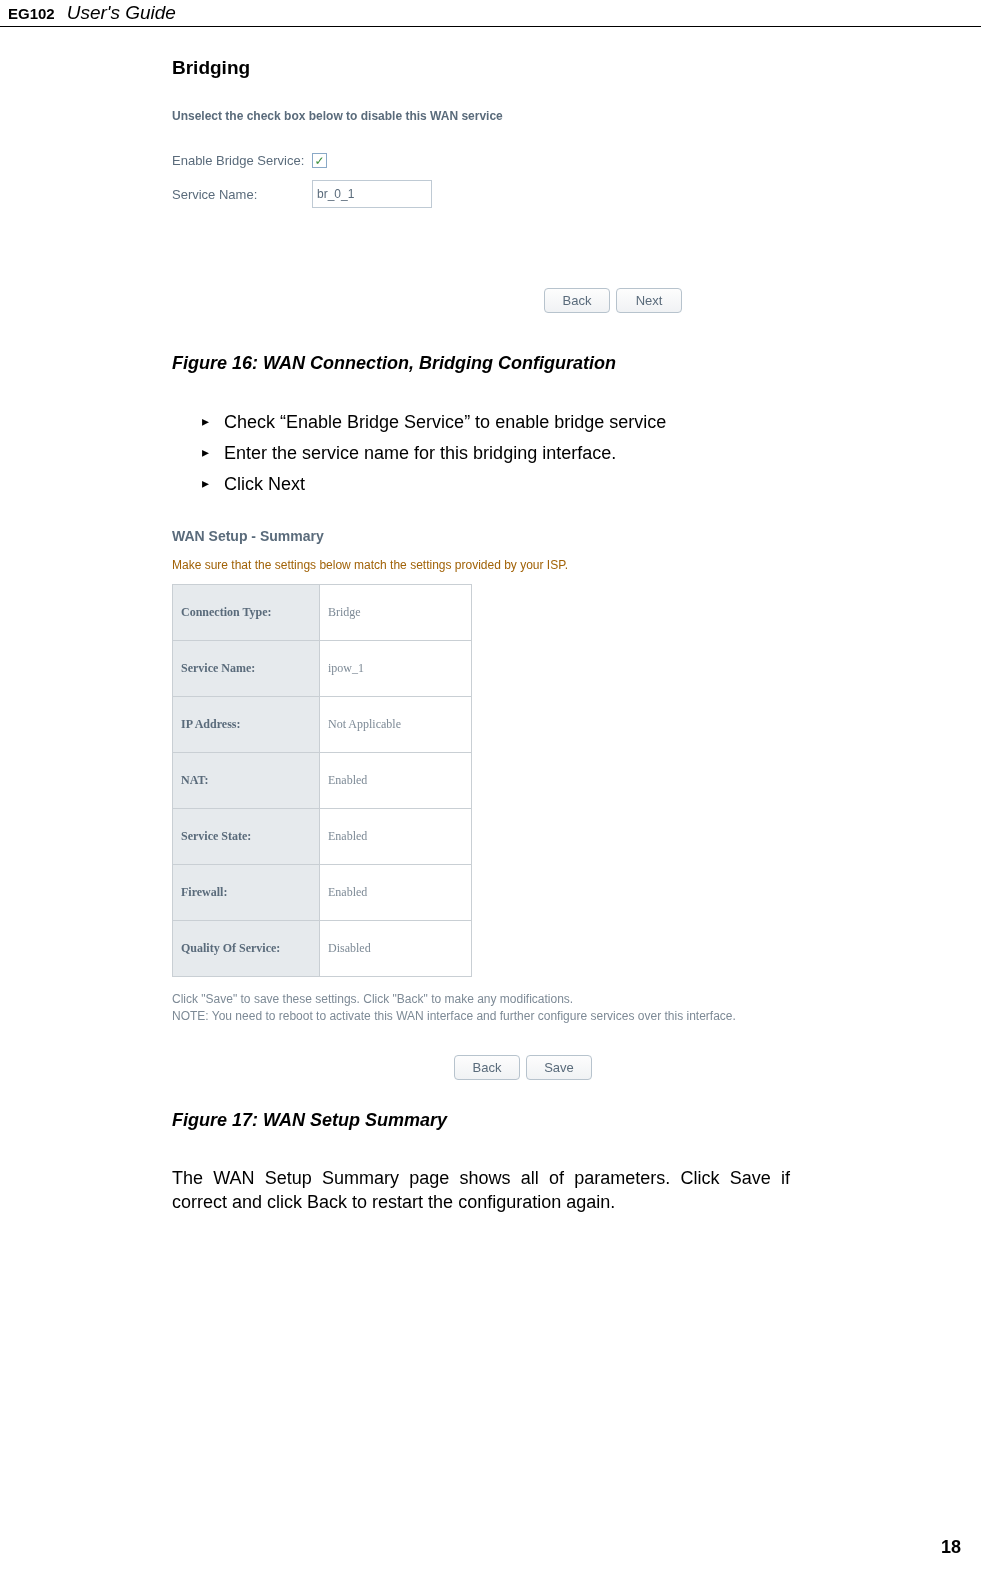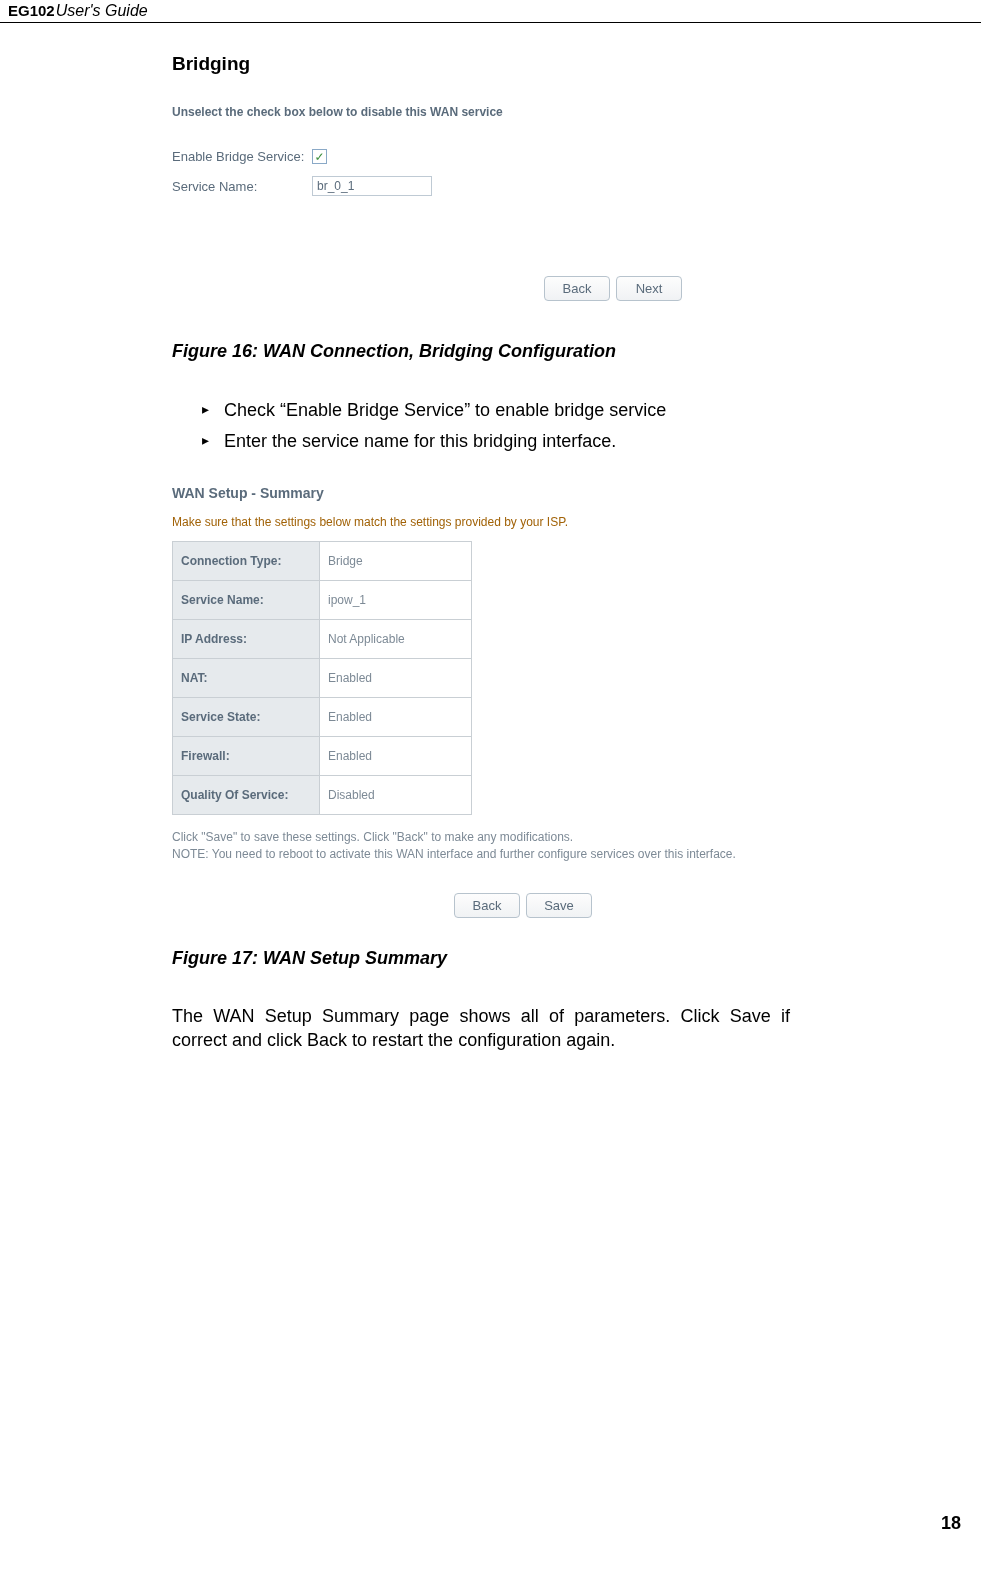--- a/index.html
+++ b/index.html
@@ -22,22 +22,22 @@
     padding: 2px 48px 2px 8px;
     display: flex;
     align-items: baseline;
   }
   .header-bold {
     font-weight: bold;
     font-size: 15px;
   }
   .header-italic {
     font-style: italic;
-    font-size: 16px;
-    margin-left: 1px;
+    font-size: 19px;
+    margin-left: 12px;
   }
   .content {
     padding: 10px 0 0 172px;
     width: 790px;
     box-sizing: border-box;
   }
   .section-title {
     font-weight: bold;
     font-size: 19px;
     margin-top: 20px;
@@ -73,21 +73,21 @@
     background: #fff;
     display: inline-flex;
     align-items: center;
     justify-content: center;
     color: #3c8f3c;
     font-size: 12px;
     line-height: 1;
   }
   .text-input-visual {
     width: 120px;
-    height: 20px;
+    height: 28px;
     border: 1px solid #bfcad4;
     background: #fff;
     color: #5a6b7b;
     font-size: 12px;
     padding: 2px 4px;
     box-sizing: border-box;
     font-family: "Trebuchet MS", Verdana, sans-serif;
   }
   .btn-row {
     display: flex;
@@ -156,22 +156,22 @@
     font-size: 12px;
     margin-bottom: 12px;
   }
   .summary-table {
     border-collapse: collapse;
     width: 300px;
     margin-bottom: 14px;
   }
   .summary-table td {
     border: 1px solid #c9cfd4;
-    padding: 12px 8px;
-    font-family: Liberation Sans, sans-serif;
+    padding: 20px 8px;
+    font-family: Liberation Serif, serif;
     font-size: 12px;
     color: #7d8a96;
   }
   .summary-table td:first-child {
     background: #e6eaed;
     color: #5a6b7b;
     font-weight: bold;
     width: 130px;
   }
   .shot2-note {
@@ -188,21 +188,21 @@
     padding-right: 350px;
   }
   .summary-body {
     font-size: 18px;
     line-height: 1.35;
     text-align: justify;
     margin-top: 35px;
   }
   .page-num {
     position: absolute;
-    bottom: 44px;
+    bottom: 20px;
     right: 20px;
     font-weight: bold;
     font-size: 18px;
   }
 </style>
 </head>
 <body>
 
 <div class="page">
   <div class="header-line">
@@ -233,20 +233,23 @@
     <div class="figure-caption">Figure 16: WAN Connection, Bridging Configuration</div>
 
 
     <ul class="bullet-list">
       <li>
         <span>Check “</span><span class="italic">Enable Bridge Service</span><span>” to enable bridge service</span>
       </li>
       <li>
         <span>Enter the </span><span class="italic">service name</span><span> for this bridging interface.</span>
       </li>
+      <li>
+        <span>Click </span><span class="italic">Next</span>
+      </li>
     </ul>
 
     <div class="shot2">
       <div class="shot2-title">WAN Setup - Summary</div>
       <div class="shot2-sub">Make sure that the settings below match the settings provided by your ISP.</div>
 
       <table class="summary-table">
         <tbody>
             <tr>
               <td>Connection Type:</td>

